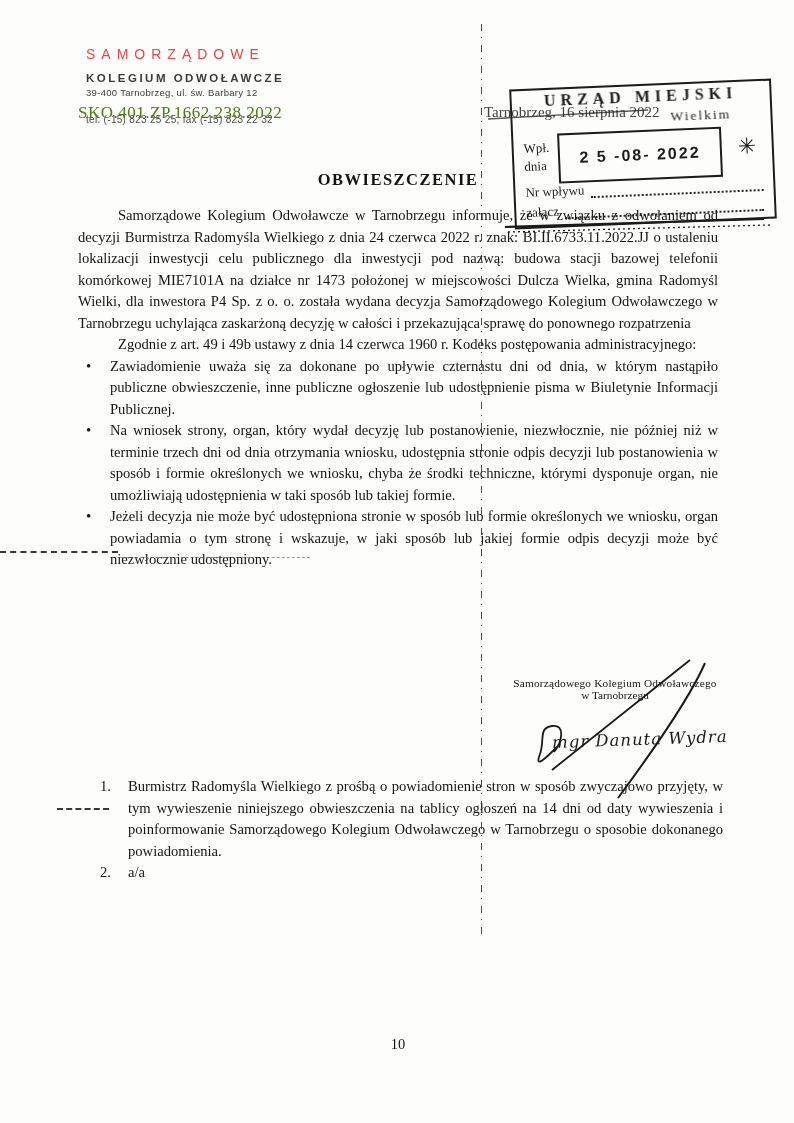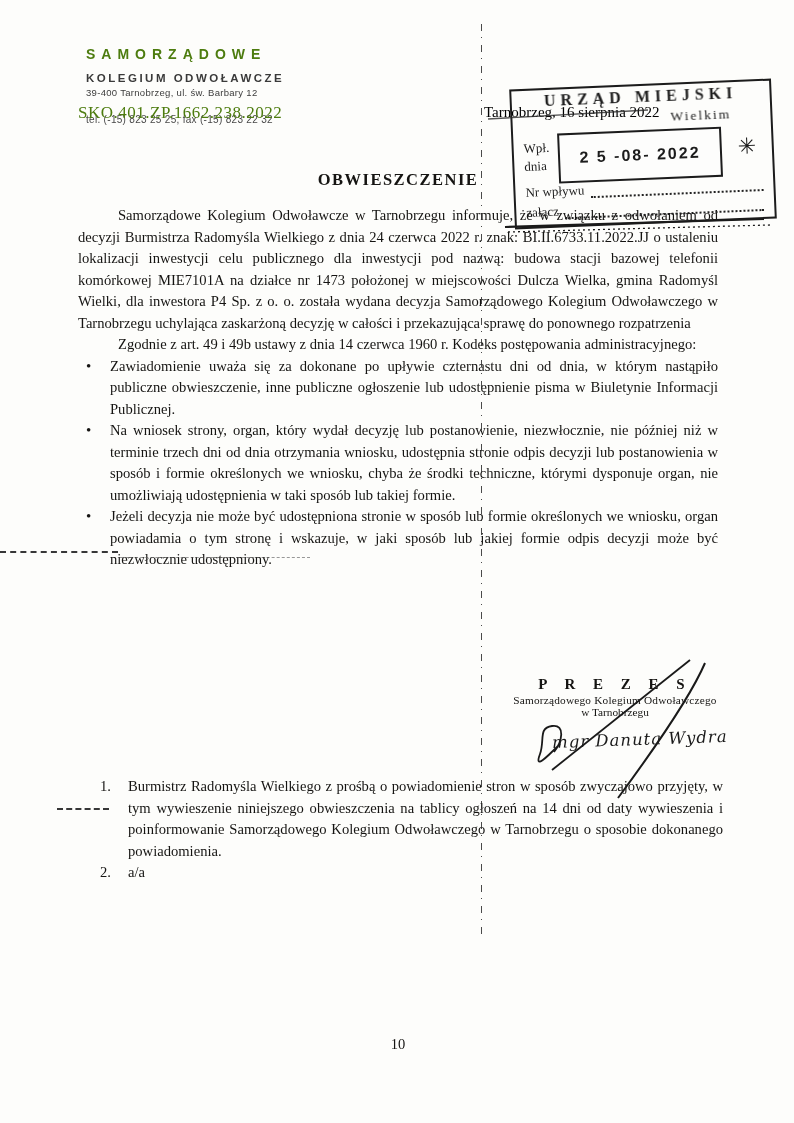--- a/index.html
+++ b/index.html
@@ -7,30 +7,30 @@
     position:relative;width:794px;height:1123px;margin:0 auto;
     background:#fdfdfb;overflow:hidden;
     font-family:"Liberation Serif", serif;color:#151412;
   }
   
   .letterhead{
     position:absolute;left:86px;top:46px;width:260px;
     font-family:"Liberation Sans", sans-serif;color:#2b2b2b;
     filter:blur(.3px);
   }
-  .lh1{font-size:14px;font-weight:bold;letter-spacing:6px;color:#4d7c0f;}
+  .lh1{font-size:14px;font-weight:normal;letter-spacing:6px;color:#ef4444;}
   .lh2{font-size:11.5px;font-weight:bold;letter-spacing:2.5px;color:#3a3a3a;margin-top:10px;}
   .lh3{font-size:9.5px;color:#3c3c3c;margin-top:3px;letter-spacing:.3px;}
   .lh4{font-size:10px;color:#474747;margin-top:16px;letter-spacing:.3px;}
   .case-number{
     position:absolute;left:78px;top:103px;font-size:17px;letter-spacing:.5px;color:#4d7c0f;
   }
   
   .dateline{
-    position:absolute;left:484px;top:104px;font-size:15px;color:#000000;z-index:6;white-space:nowrap;
+    position:absolute;left:484px;top:104px;font-size:15px;color:#404040;z-index:6;white-space:nowrap;
   }
   
   .stamp{
     position:absolute;left:512px;top:84px;width:258px;height:136px;
     border:2px solid #1c1c1c;transform:rotate(-2.4deg);transform-origin:50% 50%;
     z-index:5;color:#1c1c1c;
   }
   .stamp-title{
     position:absolute;left:0;top:2px;width:100%;text-align:center;
     font-weight:bold;font-size:16px;letter-spacing:5px;white-space:nowrap;
@@ -162,21 +162,20 @@
         <span class="bullet-content">Na wniosek strony, organ, który wydał decyzję lub postanowienie, niezwłocznie, nie później niż w terminie trzech dni od dnia otrzymania wniosku, udostępnia stronie odpis decyzji lub postanowienia w sposób i formie określonych we wniosku, chyba że środki techniczne, którymi dysponuje organ, nie umożliwiają udostępnienia w taki sposób lub takiej formie.</span>
       </div>
       <div class="bullet-row">
         <span class="bullet-mark">•</span>
         <span class="bullet-content">Jeżeli decyzja nie może być udostępniona stronie w sposób lub formie określonych we wniosku, organ powiadamia o tym stronę i wskazuje, w jaki sposób lub jakiej formie odpis decyzji może być niezwłocznie udostępniony.</span>
       </div>
     </div>
   </div>
 
   <div class="sign-block">
-    <div class="sign-role">P R E Z E S</div>
     <div class="sign-org1">Samorządowego Kolegium Odwoławczego</div>
     <div class="sign-org2">w Tarnobrzegu</div>
   </div>
   <div class="sign-name">mgr Danuta Wydra</div>
 
   <div class="distribution">
     <div class="dist-list">
       <div class="dist-item">
         <span class="dist-num">1.</span>
         <span class="dist-content">Burmistrz Radomyśla Wielkiego z prośbą o powiadomienie stron w sposób zwyczajowo przyjęty, w tym wywieszenie niniejszego obwieszczenia na tablicy ogłoszeń na 14 dni od daty wywieszenia i poinformowanie Samorządowego Kolegium Odwoławczego w Tarnobrzegu o sposobie dokonanego powiadomienia.</span>

